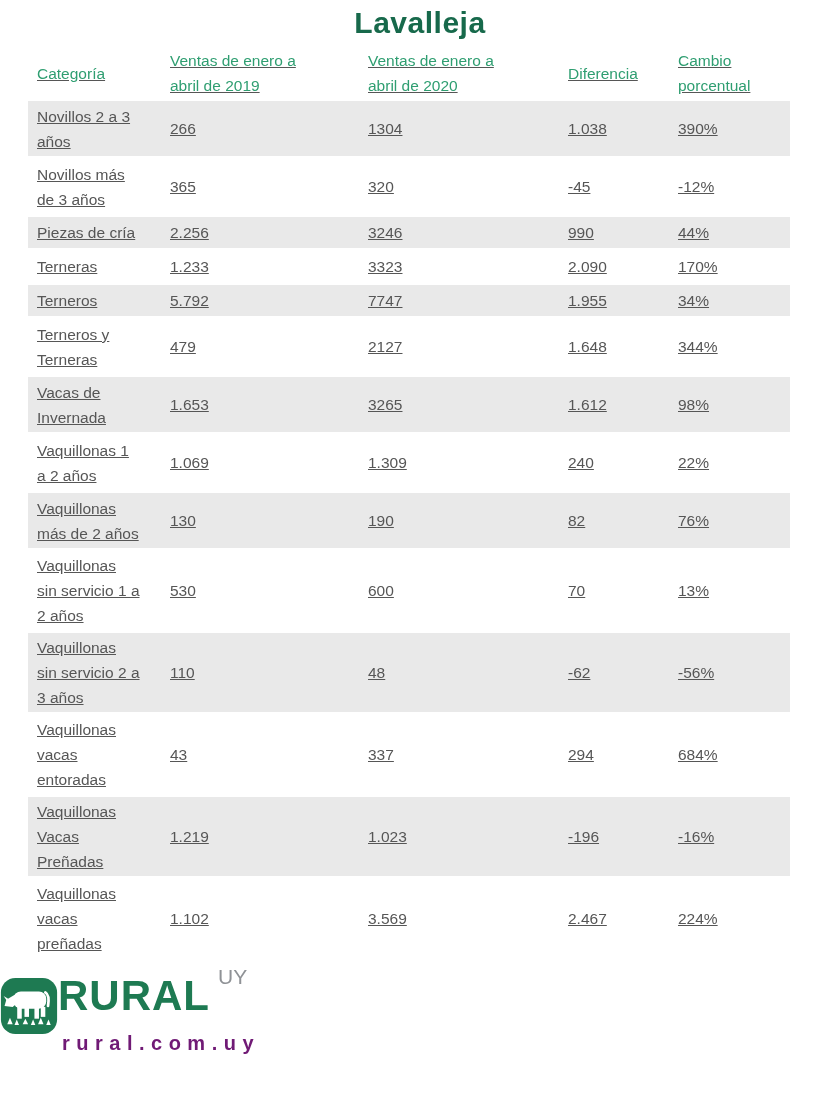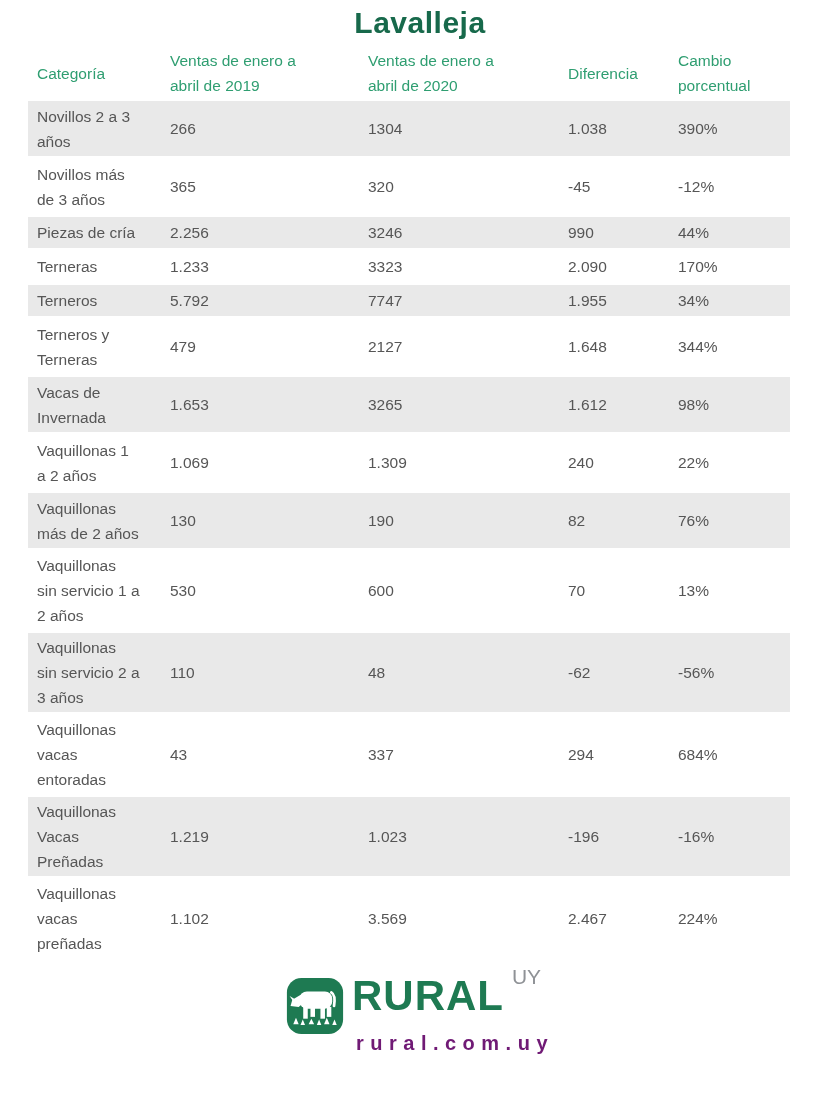--- a/index.html
+++ b/index.html
@@ -21,20 +21,21 @@
     letter-spacing: 0.5px;
     margin-bottom: 8px;
   }
 
   table.sales-table {
     border-collapse: separate;
     border-spacing: 0;
     margin-left: 28px;
     width: 762px;
     table-layout: fixed;
+    text-decoration: underline;
   }
   .sales-table th, .sales-table td {
     text-align: left;
     vertical-align: middle;
     font-size: 15.5px;
     line-height: 25px;
     white-space: pre-line;
     border-bottom: 3px solid #ffffff;
     overflow: hidden;
   }
@@ -43,23 +44,21 @@
     font-weight: 500;
     height: 52px;
   }
   .sales-table td { color: #565656; font-weight: 400; }
   .sales-table th:first-child, .sales-table td:first-child { padding-left: 9px; }
   tr.shaded td { background: #e9e9e9; }
 
   .footer-logo {
     margin-top: 14px;
     display: flex;
-    justify-content: center;
     align-items: flex-start;
-    gap: 8px;
   }
   .logo-icon { width: 58px; height: 58px; flex: 0 0 auto; margin-top: 2px; }
   .logo-text { display: flex; flex-direction: column; }
   .brand-row { display: flex; align-items: flex-start; }
   .brand {
     font-size: 42px;
     font-weight: 800;
     color: #1e7a52;
     line-height: 1.0;
     letter-spacing: 1px;

